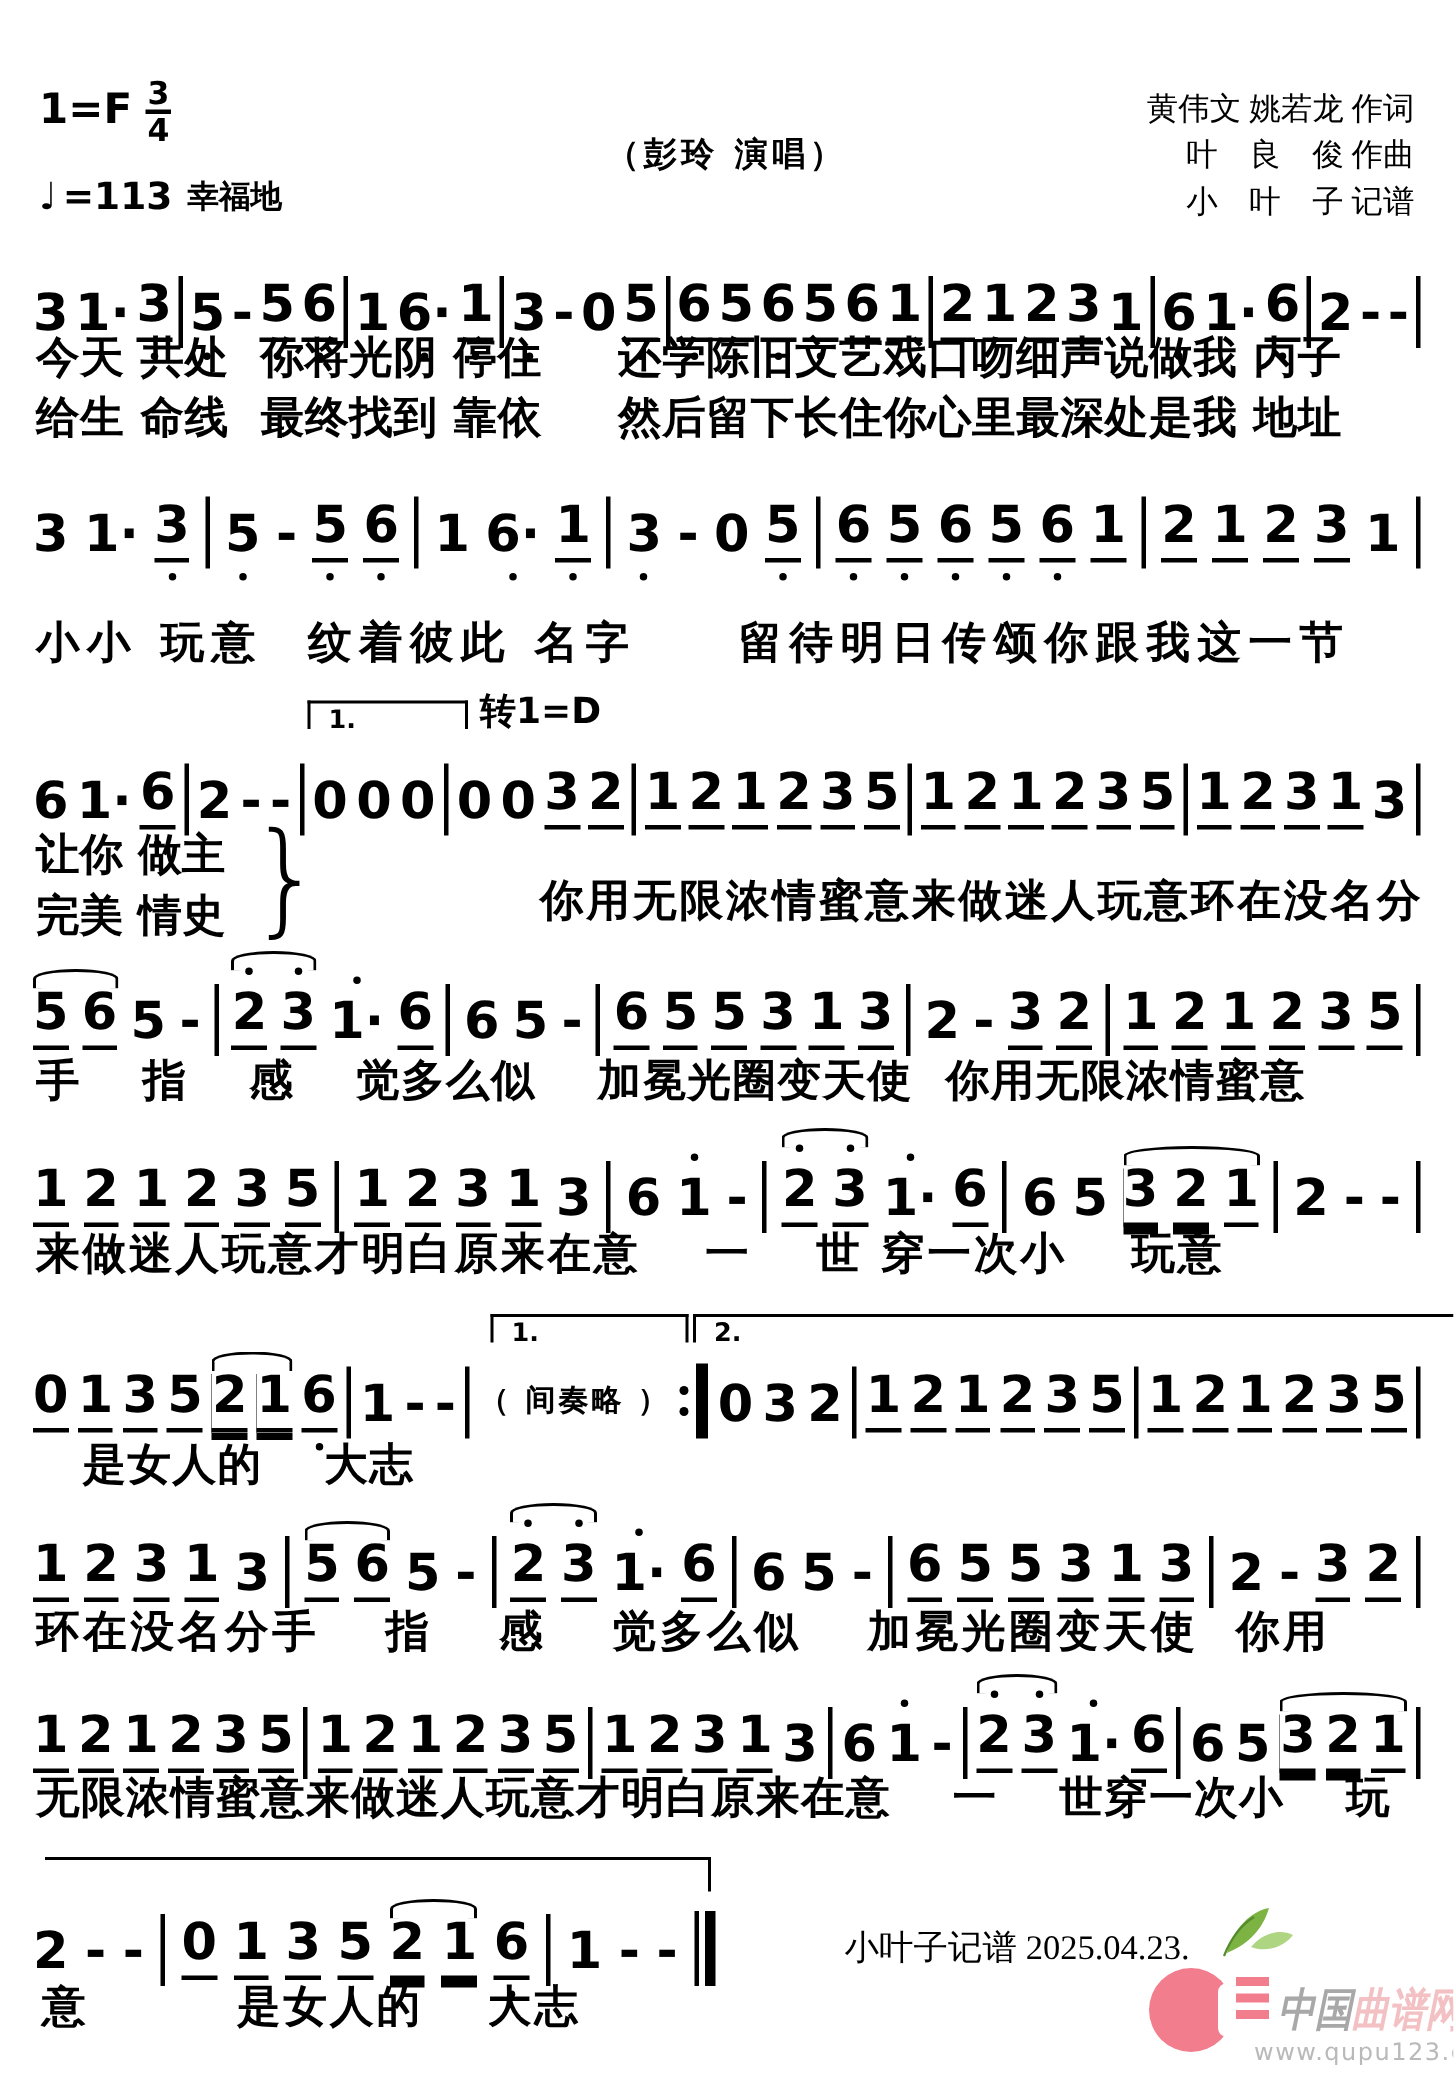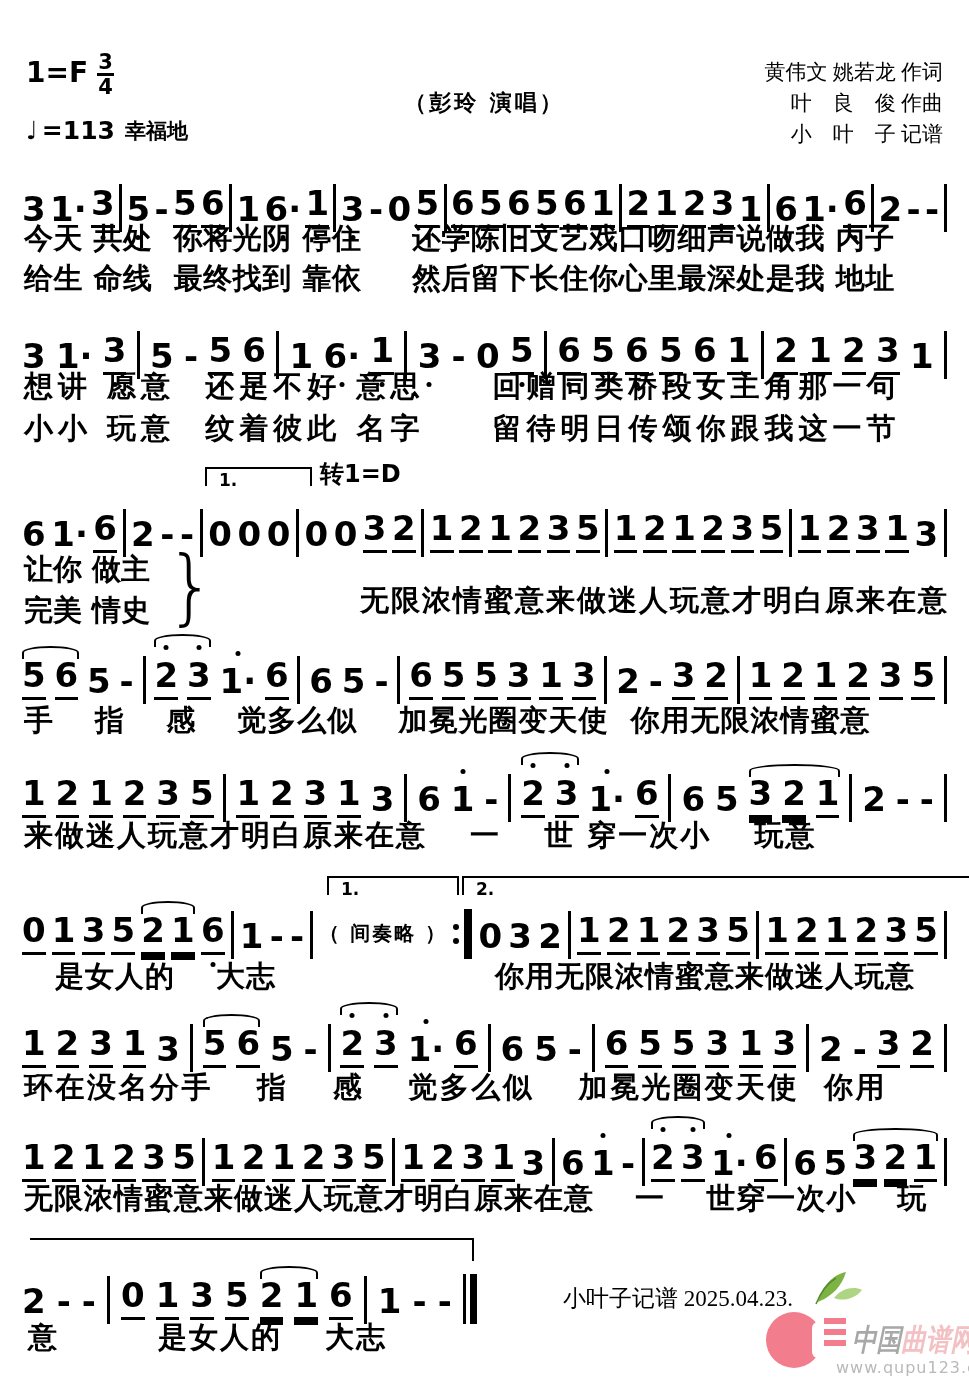--- a/index.html
+++ b/index.html
@@ -454,29 +454,27 @@
   <div class="volta l r v61">
       <span>1.</span>
     </div>
   <div class="volta l v62">
       <span>2.</span>
     </div>
   <div class="volta r v9"></div>
 
   <div class="lyr ly1a">今天 共处  你将光阴 停住　  还学陈旧文艺戏口吻细声说做我 内子</div>
   <div class="lyr ly1b">给生 命线  最终找到 靠依　  然后留下长住你心里最深处是我 地址</div>
-  <div class="lyr ly2a">想讲 愿意  还是不好 意思　　回赠同类桥段女主角那一句</div>
   <div class="lyr ly2b">小小 玩意  纹着彼此 名字　　留待明日传颂你跟我这一节</div>
   <div class="lyr ly3l"><span>让你 做主</span><br><span>完美 情史</span></div>
   <div class="lyr ly3brace">}</div>
-  <div class="lyr ly3r">无限浓情蜜意来做迷人玩意才明白原来在意</div>
+  <div class="lyr ly3r">你用无限浓情蜜意来做迷人玩意环在没名分</div>
   <div class="lyr ly4">手　 指　 感　 觉多么似　 加冕光圈变天使  你用无限浓情蜜意</div>
   <div class="lyr ly5">来做迷人玩意才明白原来在意　 一　 世 穿一次小　 玩意</div>
   <div class="lyr ly6a">是女人的　 大志</div>
-  <div class="lyr ly6b">你用无限浓情蜜意来做迷人玩意</div>
   <div class="lyr ly7">环在没名分手　 指　 感　 觉多么似　 加冕光圈变天使  你用</div>
   <div class="lyr ly8">无限浓情蜜意来做迷人玩意才明白原来在意　 一　 世穿一次小　 玩</div>
   <div class="lyr ly9a">意</div>
   <div class="lyr ly9b">是女人的　 大志</div>
 
   <div class="transcriber">小叶子记谱 2025.04.23.</div>
   <div class="leaf">
     <svg width="52" height="42" viewBox="0 0 52 42">
       <path d="M6 38 C10 22 22 10 34 8 C30 22 20 32 8 37 Z" fill="#7cb342"></path>
       <path d="M22 34 C30 24 42 22 50 26 C44 34 32 38 22 34 Z" fill="#aed581"></path>

